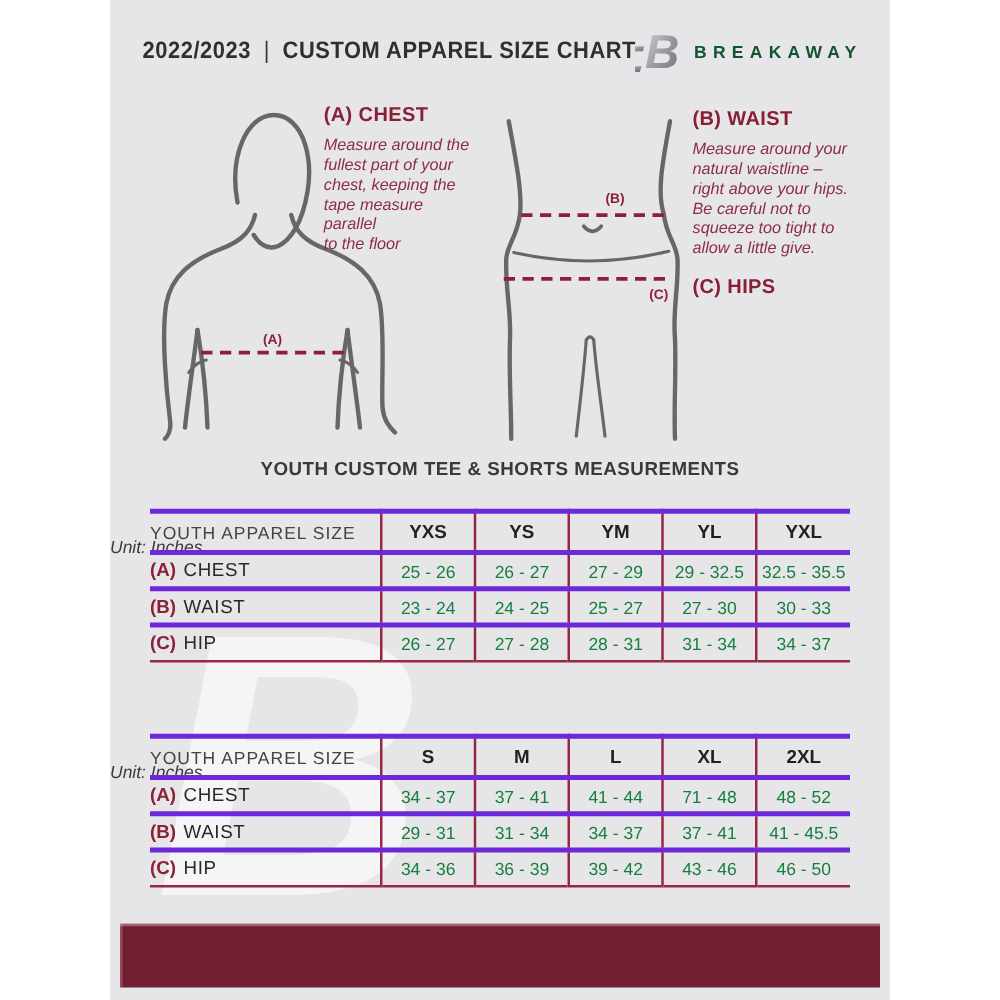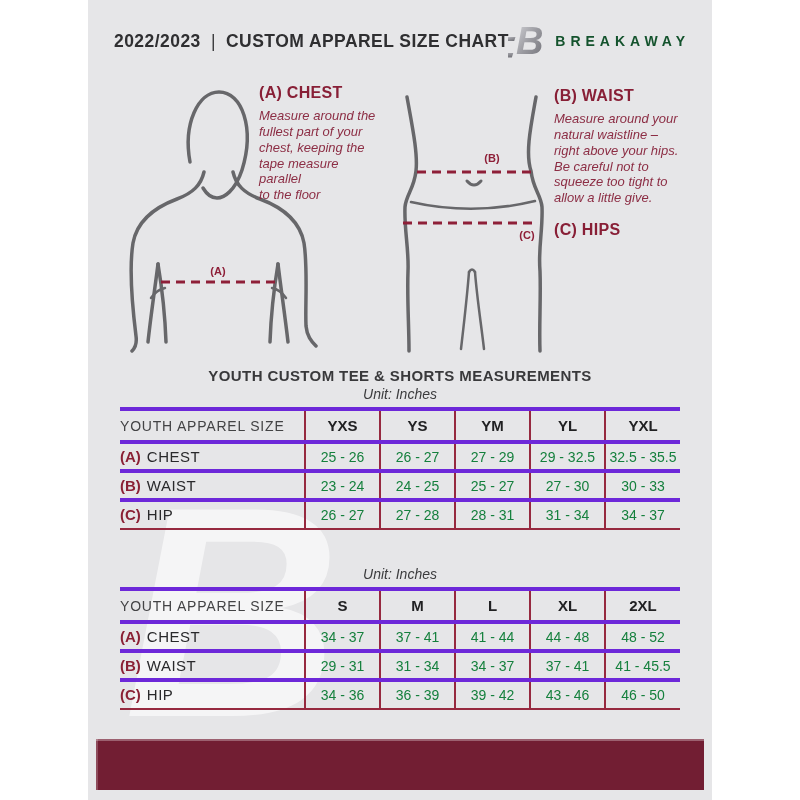--- a/index.html
+++ b/index.html
@@ -28,22 +28,22 @@
   .fig { position:absolute; z-index:1; }
   .fig-left { left:32px;  top:84px; }
   .fig-mid  { left:307px; top:95px; }
   .outline { stroke:#67676a; stroke-width:3.5; fill:none; stroke-linecap:round; }
   .dash { stroke:#8e1f38; stroke-width:3; stroke-dasharray:9 6; fill:none; }
   .marker { font-family:"Liberation Sans", sans-serif; font-size:11px; font-weight:bold; fill:#8e1f38; }
 
   
   .sec-title { position:absolute; left:0; width:100%; text-align:center; font-size:15px; font-weight:bold;
                color:#39393b; letter-spacing:0.4px; z-index:2; }
-  .sec-unit  { position:absolute; left:0; width:100%; text-align:center; font-size:14px; font-style:italic;
-               color:#3c3c3e; z-index:2; }
+  .sec-unit  { position:absolute; left:0; width:100%; font-size:14px; font-style:italic;
+               color:#3c3c3e; z-index:2;margin-top:43px; }
   .t1-title { top:367px; } .t1-unit { top:386px; }
   .t2-title { top:547px; } .t2-unit { top:566px; }
 
   
   .size-table { position:absolute; left:32px; border-collapse:collapse; table-layout:fixed; width:560px;
                 background:transparent; z-index:2; }
   .yt { top:407px; } .at { top:587px; }
   .size-table tr { border-top:4px solid #6d28d9; }
   .size-table tr:last-child { border-bottom:2px solid #96293f; }
   .size-table thead tr { height:33px; }
@@ -210,21 +210,21 @@
         <th class="c-size c-sep">XL</th>
         <th class="c-size c-sep">2XL</th>
       </tr>
     </thead>
     <tbody>
       <tr>
         <td class="c-first"><span class="key">(A)</span><span class="lbl">CHEST</span></td>
         <td class="c-val c-sep">34 - 37</td>
         <td class="c-val c-sep">37 - 41</td>
         <td class="c-val c-sep">41 - 44</td>
-        <td class="c-val c-sep">44 - 48</td>
+        <td class="c-val c-sep">71 - 48</td>
         <td class="c-val c-sep">48 - 52</td>
       </tr>
       <tr>
         <td class="c-first"><span class="key">(B)</span><span class="lbl">WAIST</span></td>
         <td class="c-val c-sep">29 - 31</td>
         <td class="c-val c-sep">31 - 34</td>
         <td class="c-val c-sep">34 - 37</td>
         <td class="c-val c-sep">37 - 41</td>
         <td class="c-val c-sep">41 - 45.5</td>
       </tr>

